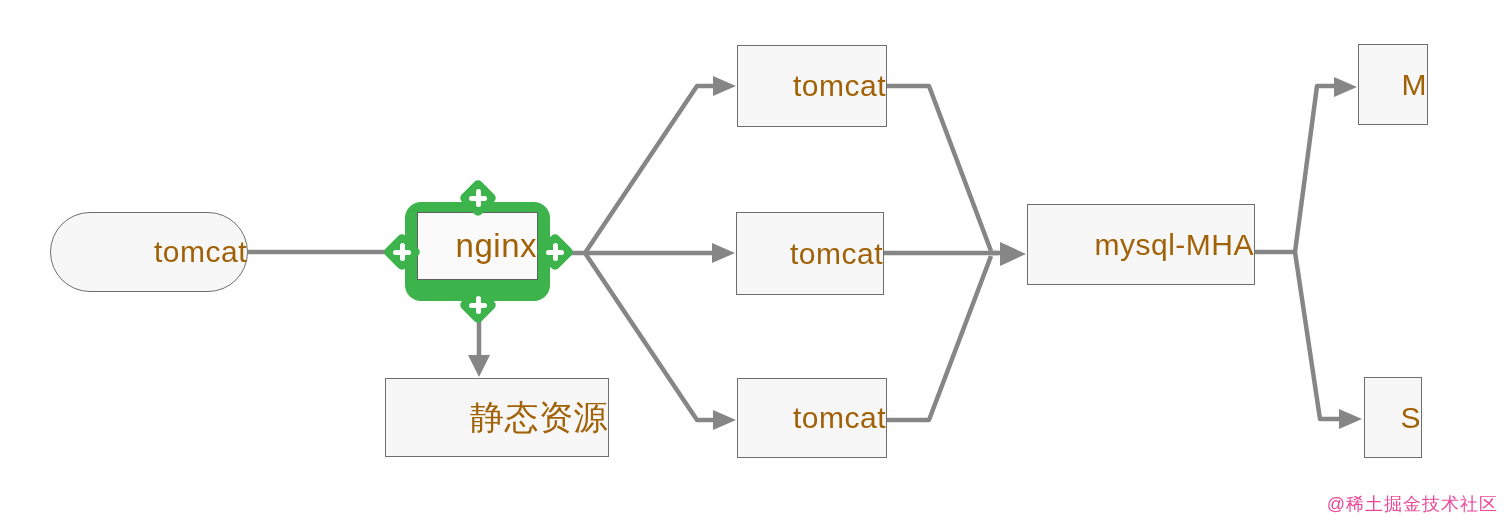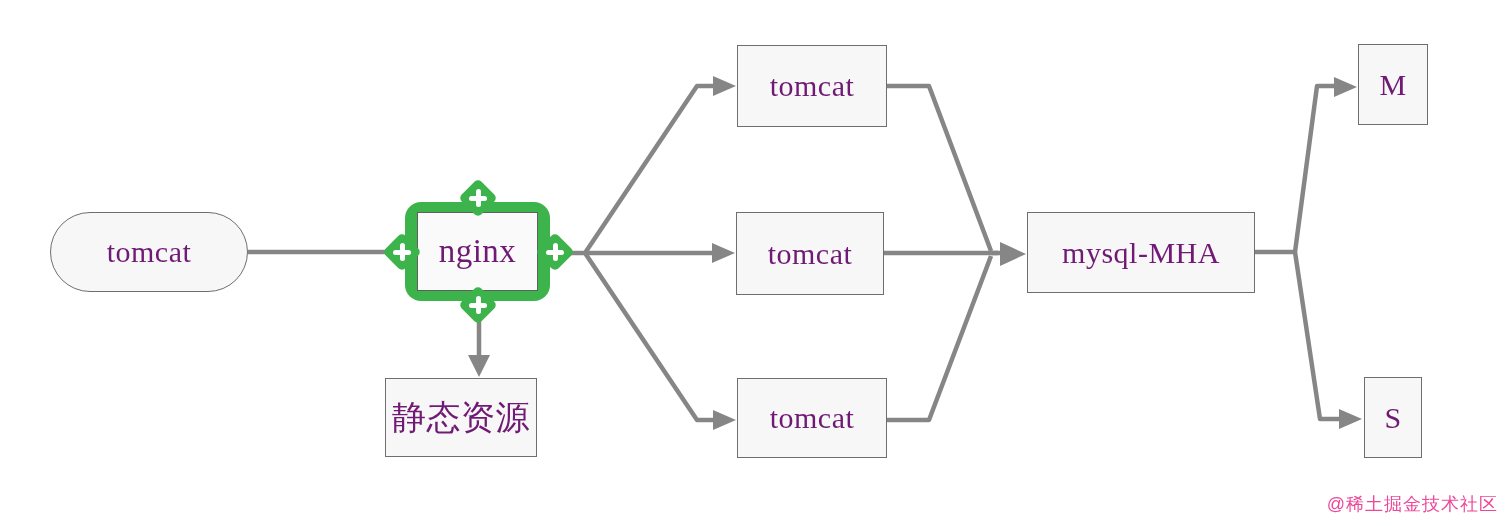--- a/index.html
+++ b/index.html
@@ -20,46 +20,45 @@
   }
   .connectors polygon { fill: #868686; stroke: none; }
 
   .node {
     position: absolute;
     box-sizing: border-box;
     background: #f7f7f7;
     border: 1.5px solid #6e6e6e;
     display: flex;
     align-items: center;
-    justify-content: center;
+    justify-content: flex-end;
     font-size: 30px;
-    color: #701a75;
+    color: #a16207;
     letter-spacing: 0.5px;
-    font-family: Liberation Serif, serif;
   }
   .node-browser { left: 50px; top: 212px; width: 198px; height: 80px; border-radius: 40px; }
-  .node-static  { left: 385px; top: 378px; width: 152px; height: 79px; font-size: 34px; }
+  .node-static  { left: 385px; top: 378px; width: 224px; height: 79px; font-size: 34px; }
   .node-tomcat-top    { left: 737px; top: 45px;  width: 150px; height: 82px; }
   .node-tomcat-middle { left: 736px; top: 212px; width: 148px; height: 83px; }
   .node-tomcat-bottom { left: 737px; top: 378px; width: 150px; height: 80px; }
-  .node-mysql  { left: 1027px; top: 212px; width: 228px; height: 81px; }
+  .node-mysql  { left: 1027px; top: 204px; width: 228px; height: 81px; }
   .node-master { left: 1358px; top: 44px;  width: 70px; height: 81px; }
   .node-slave  { left: 1364px; top: 377px; width: 58px; height: 81px; }
 
   
   .nginx-frame {
     position: absolute;
     left: 405px; top: 202px;
     width: 145px; height: 99px;
     background: #3cb44b;
     border-radius: 16px;
   }
   .node-nginx {
     left: 417px; top: 212px;
-    width: 121px; height: 79px;
+    width: 121px; height: 68px;
     background: #fafafa;
     border: 1.5px solid #5f5f5f;
     font-size: 33px;
     z-index: 2;
   }
   .handle {
     position: absolute;
     width: 40px; height: 40px;
     z-index: 3;
   }

